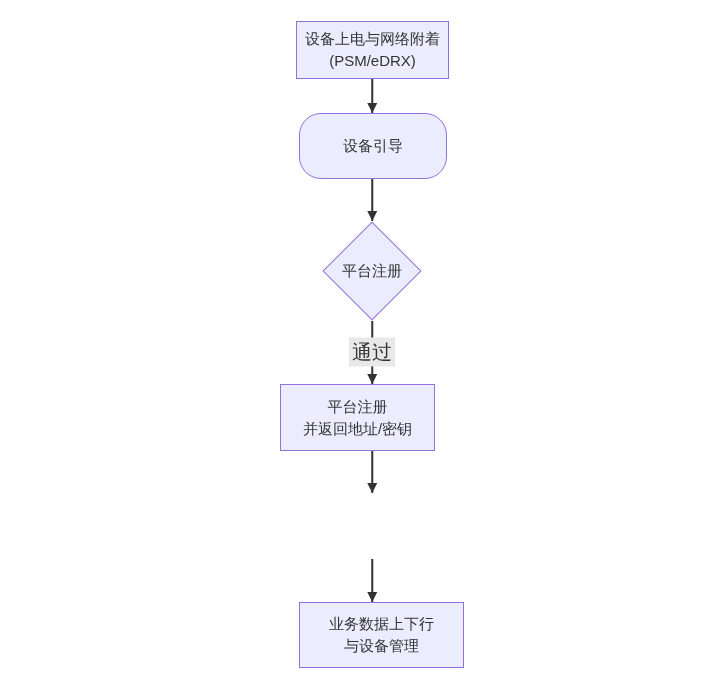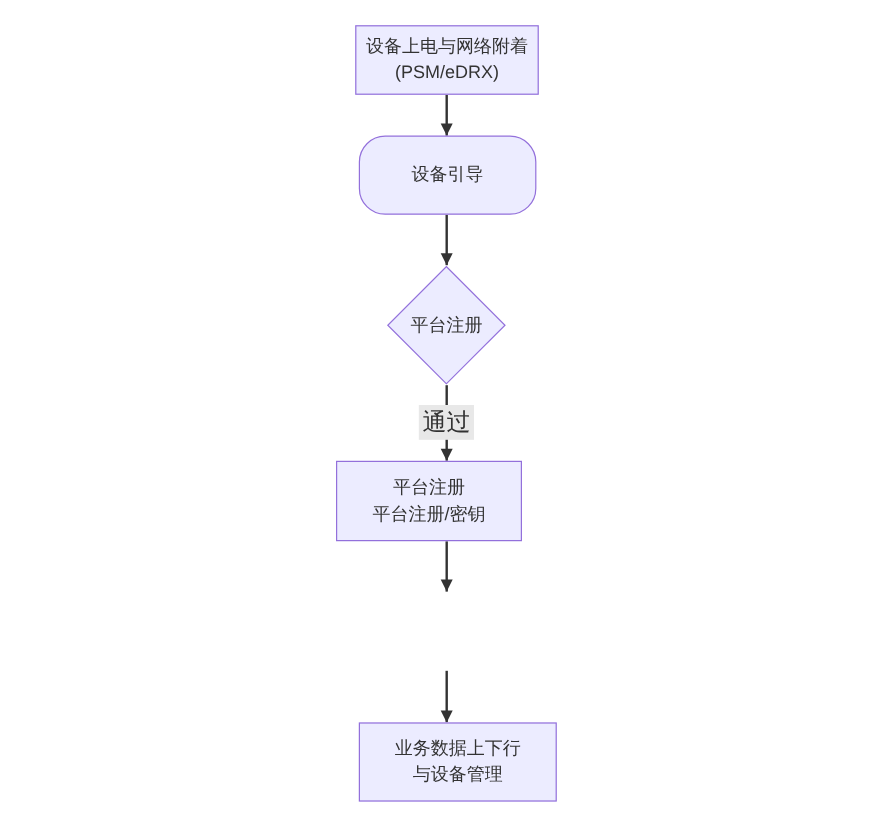--- a/index.html
+++ b/index.html
@@ -122,21 +122,21 @@
     <span>设备引导</span>
   </div>
 
   <div class="diamond-wrap">
     <div class="diamond-shape"></div>
     <div class="diamond-label">平台注册</div>
   </div>
 
   <div class="node n3">
     <span>平台注册</span>
-    <span>平台注册/密钥</span>
+    <span>并返回地址/密钥</span>
   </div>
 
 
   <div class="node n5">
     <span>业务数据上下行</span>
     <span>与设备管理</span>
   </div>
 
 </div>
 

